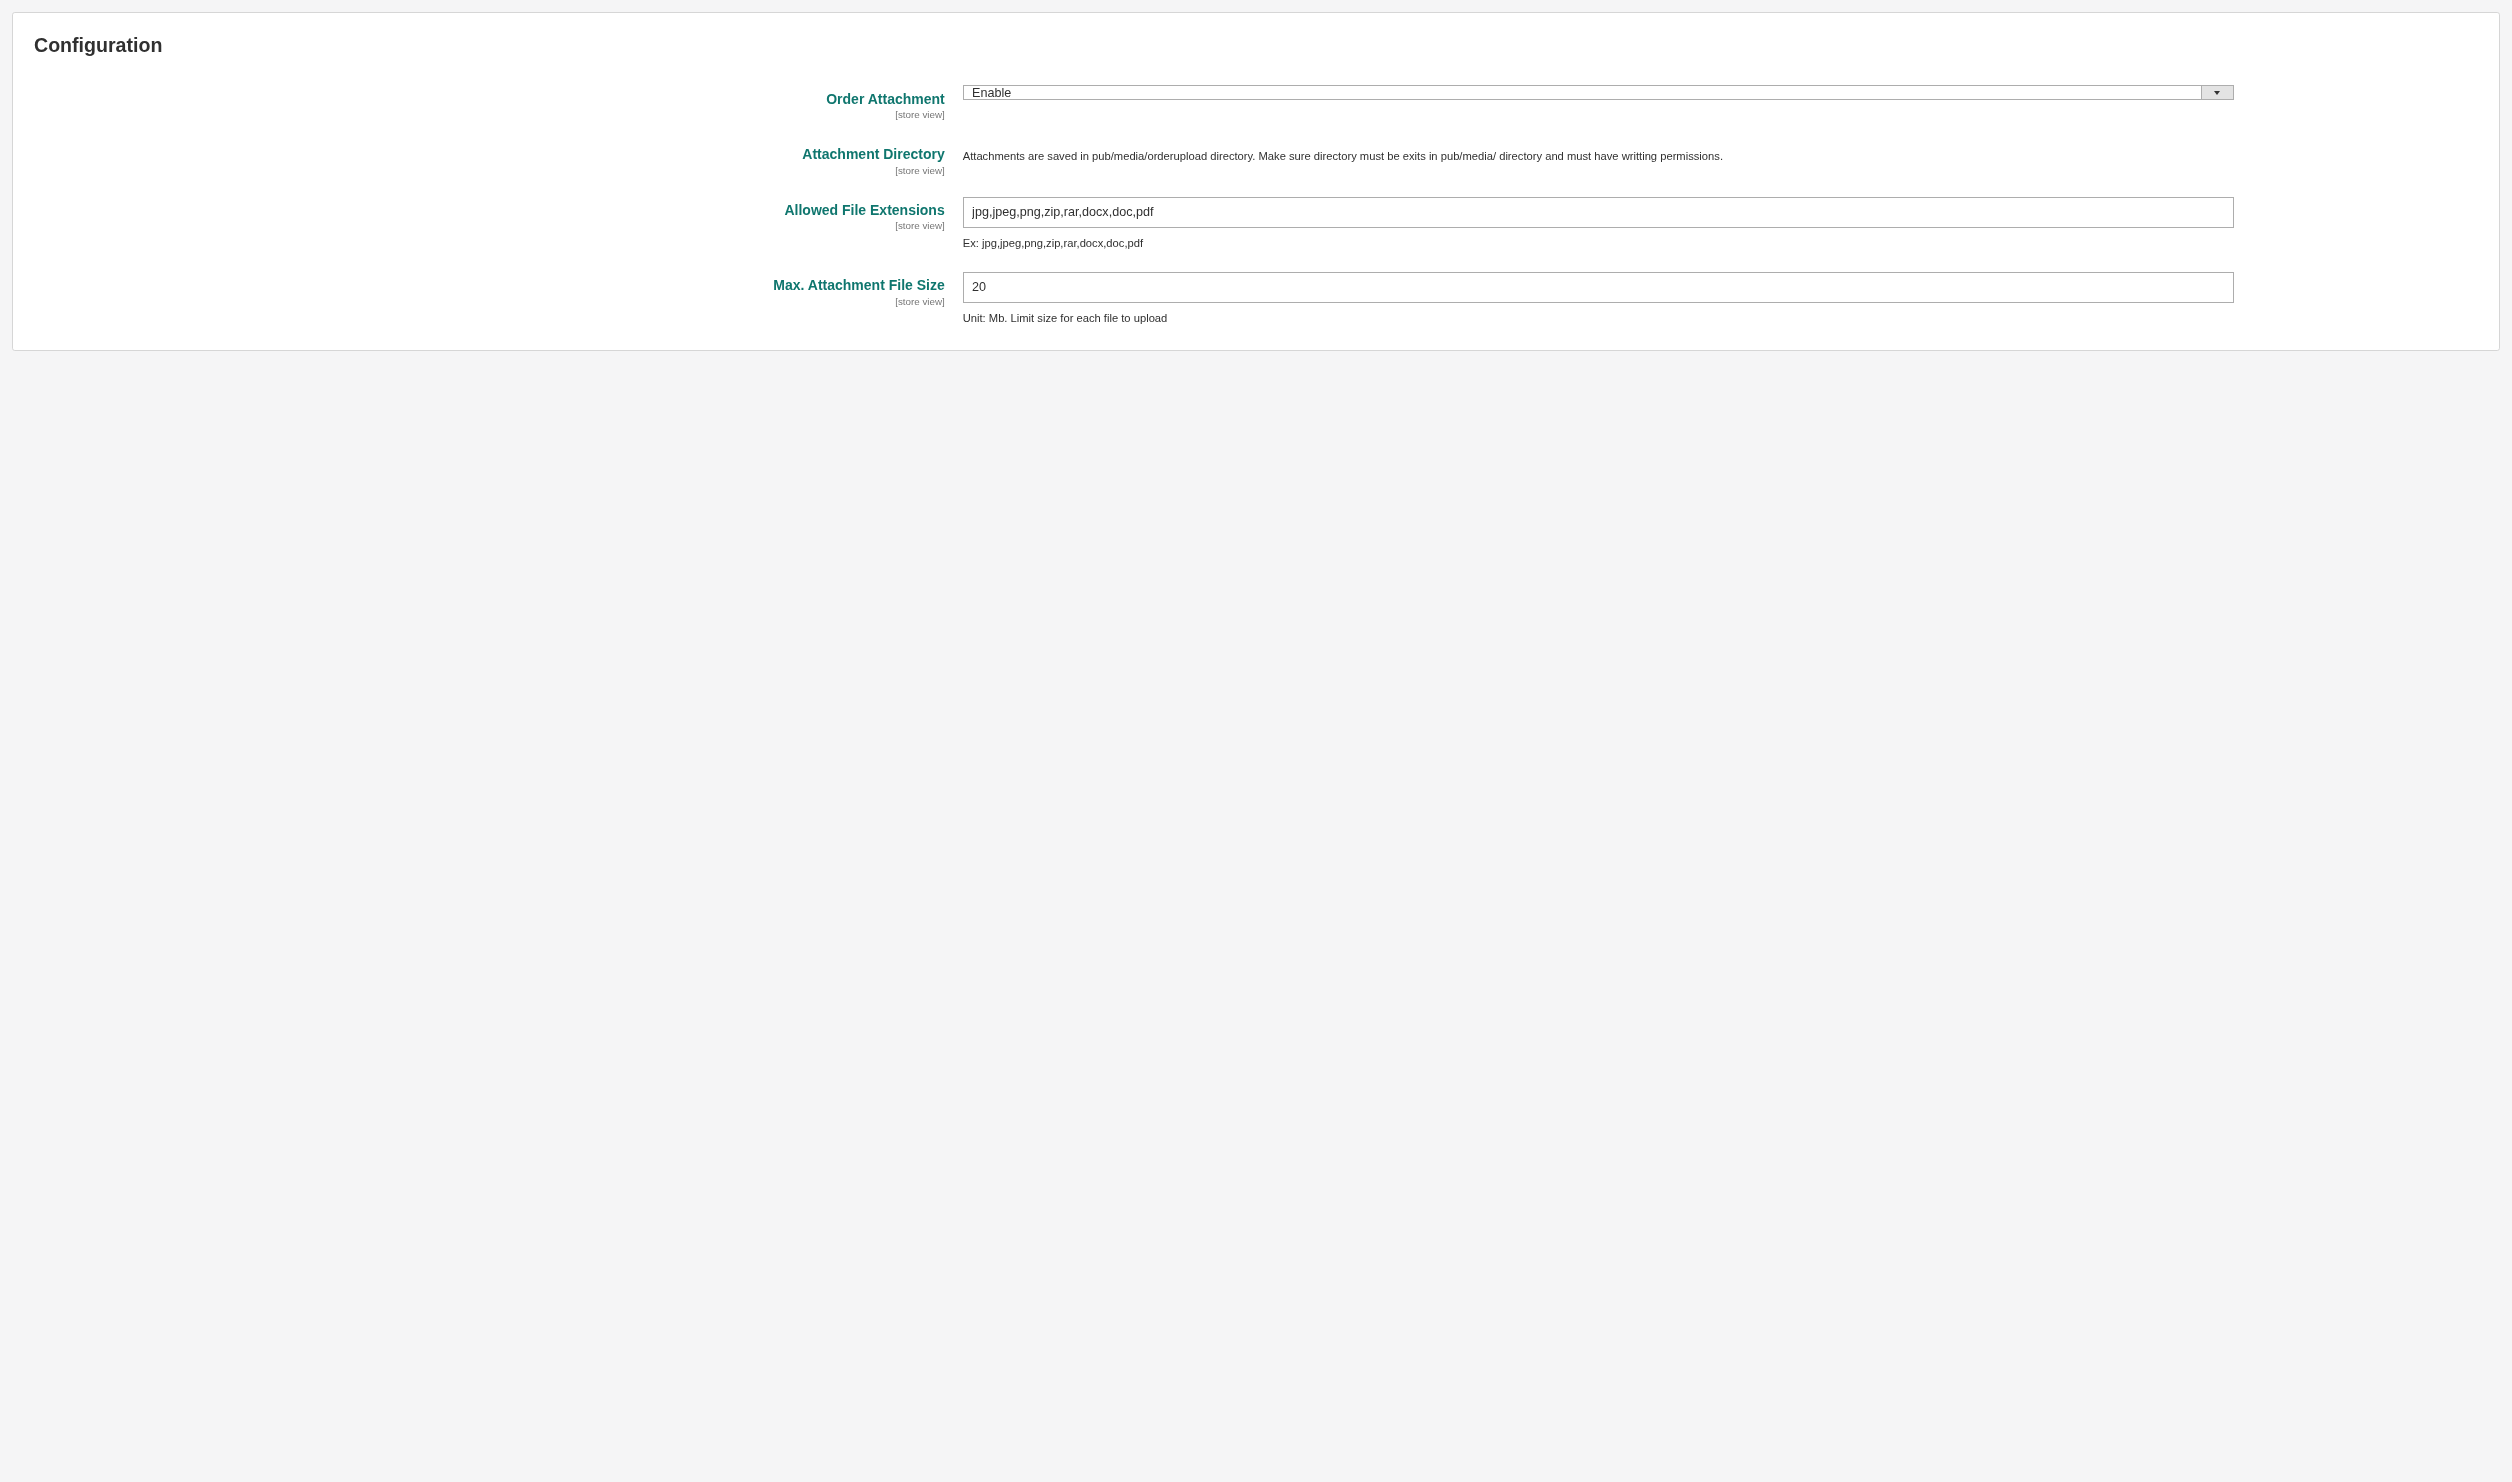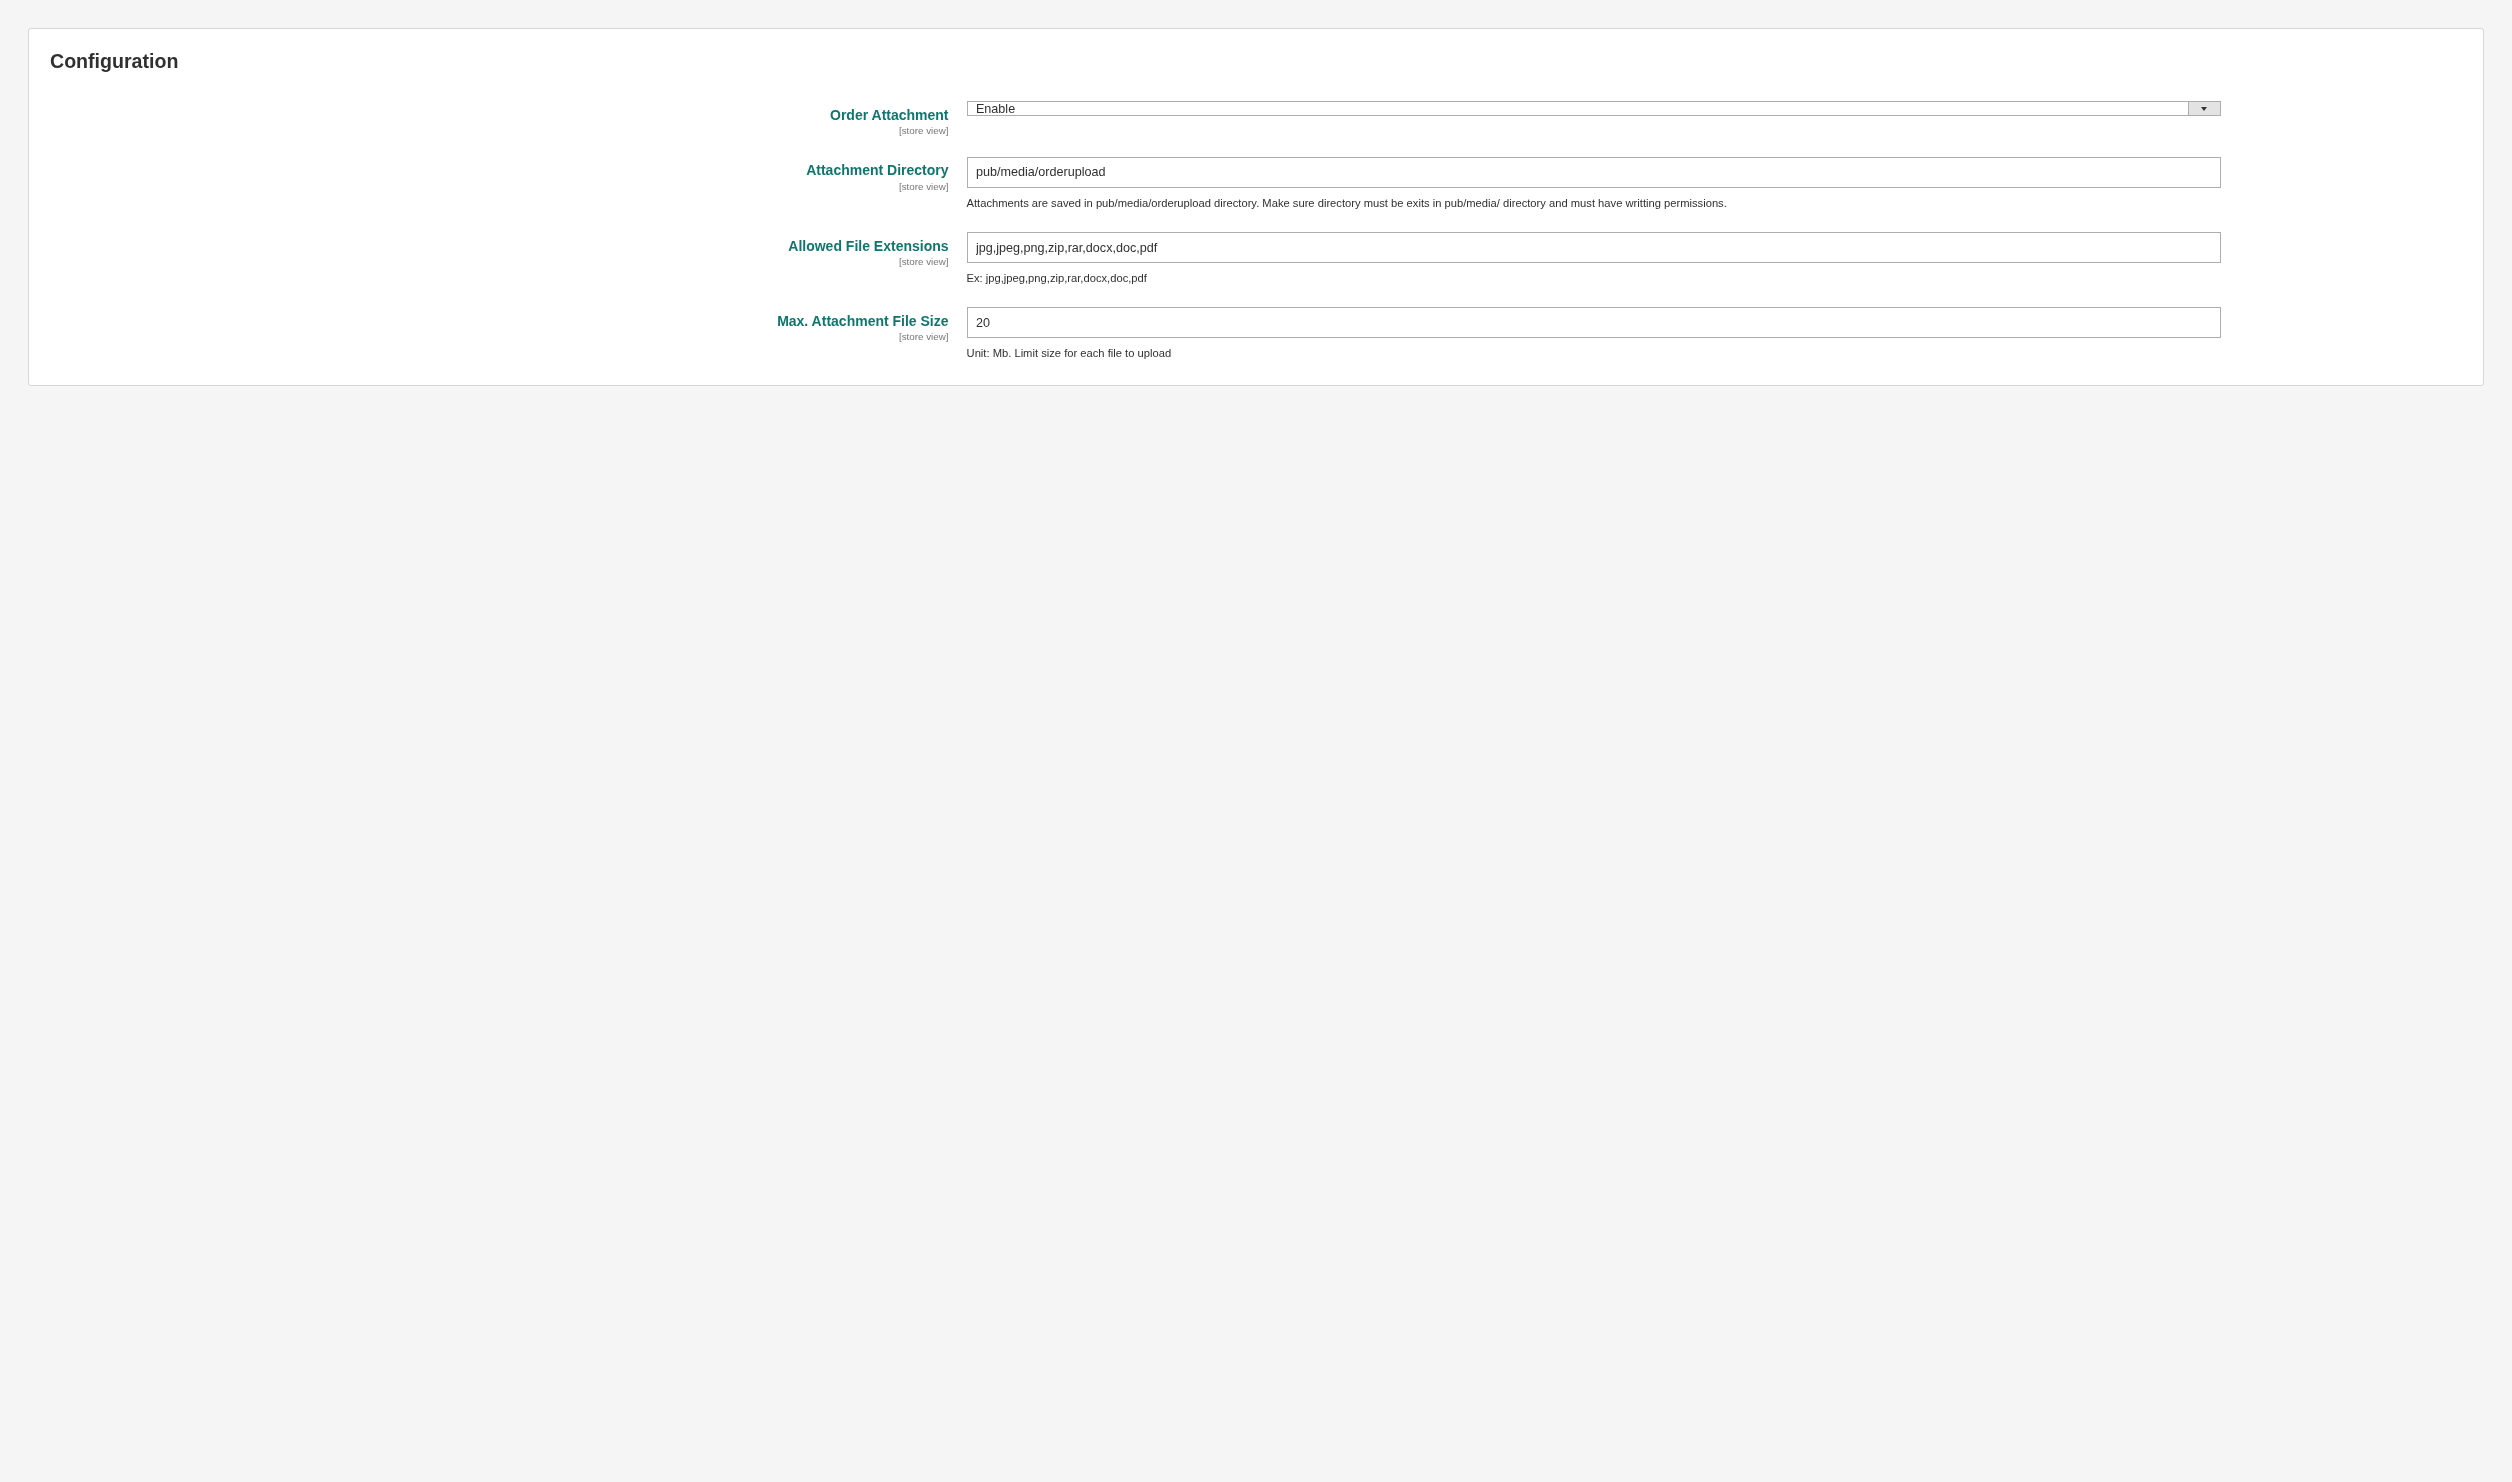--- a/index.html
+++ b/index.html
@@ -5,21 +5,21 @@
   * { box-sizing: border-box; }
   html, body {
     margin: 0;
     padding: 0;
     font-family: -apple-system, BlinkMacSystemFont, "Segoe UI", "Helvetica Neue", Arial, sans-serif;
     background: #f5f5f6;
     color: #303030;
     font-size: 10.5px;
   }
   .page {
-    padding: 28px;
+    padding: 12px;
   }
   .panel {
     background: #fff;
     border: 0.7px solid #d6d6d6;
     border-radius: 2.8px;
     padding: 7px 21px 24px 21px;
   }
   .panel-title {
     font-size: 19.6px;
     font-weight: 600;
@@ -125,21 +125,20 @@
         </div>
       </div>
     </div>
 
     <div class="field-row">
       <div class="label-col">
         <span class="label-main">Attachment Directory</span>
         <span class="label-scope">[store view]</span>
       </div>
       <div class="input-col">
-        <input type="text" class="text-input" value="pub/media/orderupload" style="">
         <div class="note">Attachments are saved in pub/media/orderupload directory. Make sure directory must be exits in pub/media/ directory and must have writting permissions.</div>
       </div>
     </div>
 
     <div class="field-row">
       <div class="label-col">
         <span class="label-main">Allowed File Extensions</span>
         <span class="label-scope">[store view]</span>
       </div>
       <div class="input-col">

